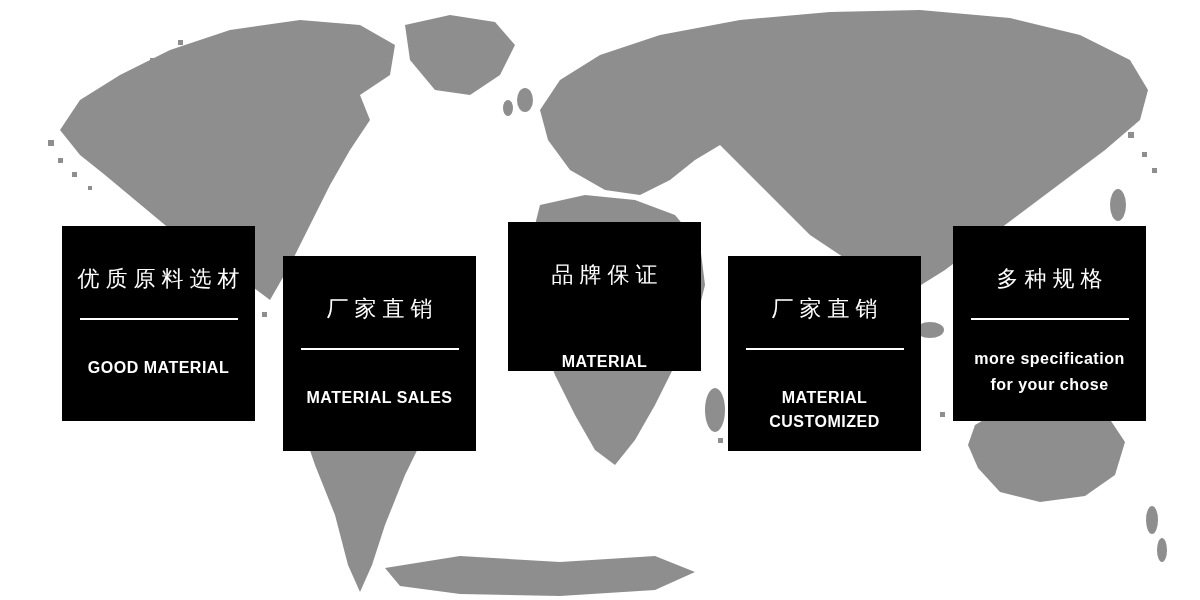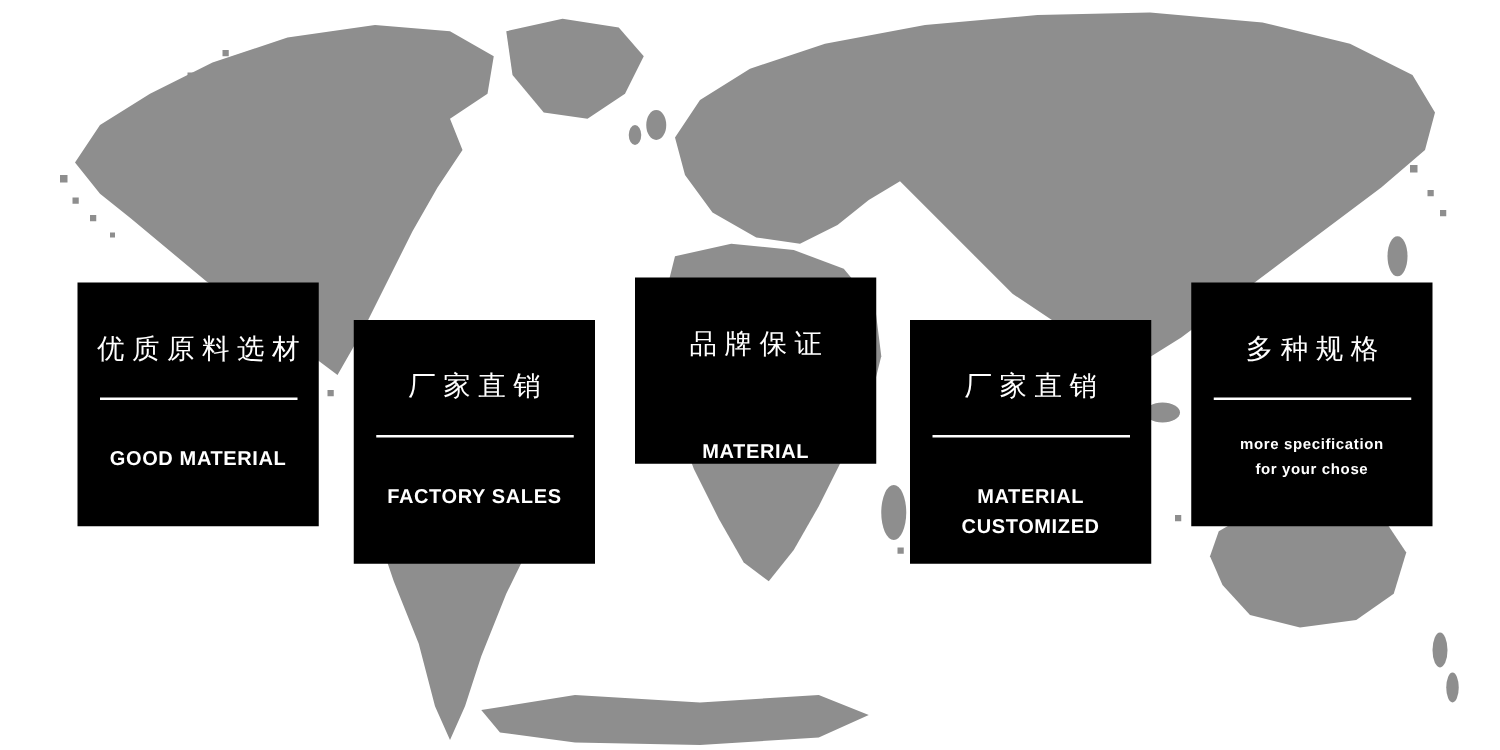--- a/index.html
+++ b/index.html
@@ -55,21 +55,21 @@
   }
   .card-subtitle {
     font-size: 16px;
     font-weight: bold;
     letter-spacing: 0.5px;
     text-align: center;
     white-space: pre-line;
     line-height: 1.5;
   }
   .card-5 .card-divider { margin-bottom: 26px; }
-  .card-5 .card-subtitle { font-size: 12px; line-height: 1.65; }
+  .card-5 .card-subtitle { font-size: 16px; line-height: 1.65; }
 </style>
 </head>
 <body>
 
 <div class="banner">
 
   <svg class="map-svg" viewBox="0 0 1200 600" aria-hidden="true">
     <g fill="#8e8e8e" stroke="none">
       <path d="M60 130 L80 100 L120 75 L170 50 L230 30 L300 20 L360 25 L395 45 L390 75 L360 95 L370 120 L350 150 L330 185 L310 225 L290 265 L270 300 L250 285 L225 265 L195 245 L165 225 L135 200 L105 175 L80 155 Z"></path>
       <path d="M405 25 L450 15 L495 22 L515 45 L500 75 L470 95 L435 90 L410 60 Z"></path>
@@ -113,21 +113,21 @@
 
   <div class="card card-1">
     <div class="card-title">优质原料选材</div>
     <div class="card-divider"></div>
     <div class="card-subtitle">GOOD MATERIAL</div>
   </div>
 
   <div class="card card-2">
     <div class="card-title">厂家直销</div>
     <div class="card-divider"></div>
-    <div class="card-subtitle">FACTORY SALES</div>
+    <div class="card-subtitle">MATERIAL SALES</div>
   </div>
 
   <div class="card card-3">
     <div class="card-title">品牌保证</div>
     <div class="card-divider"></div>
     <div class="card-subtitle">MATERIAL</div>
   </div>
 
   <div class="card card-4">
     <div class="card-title">厂家直销</div>

